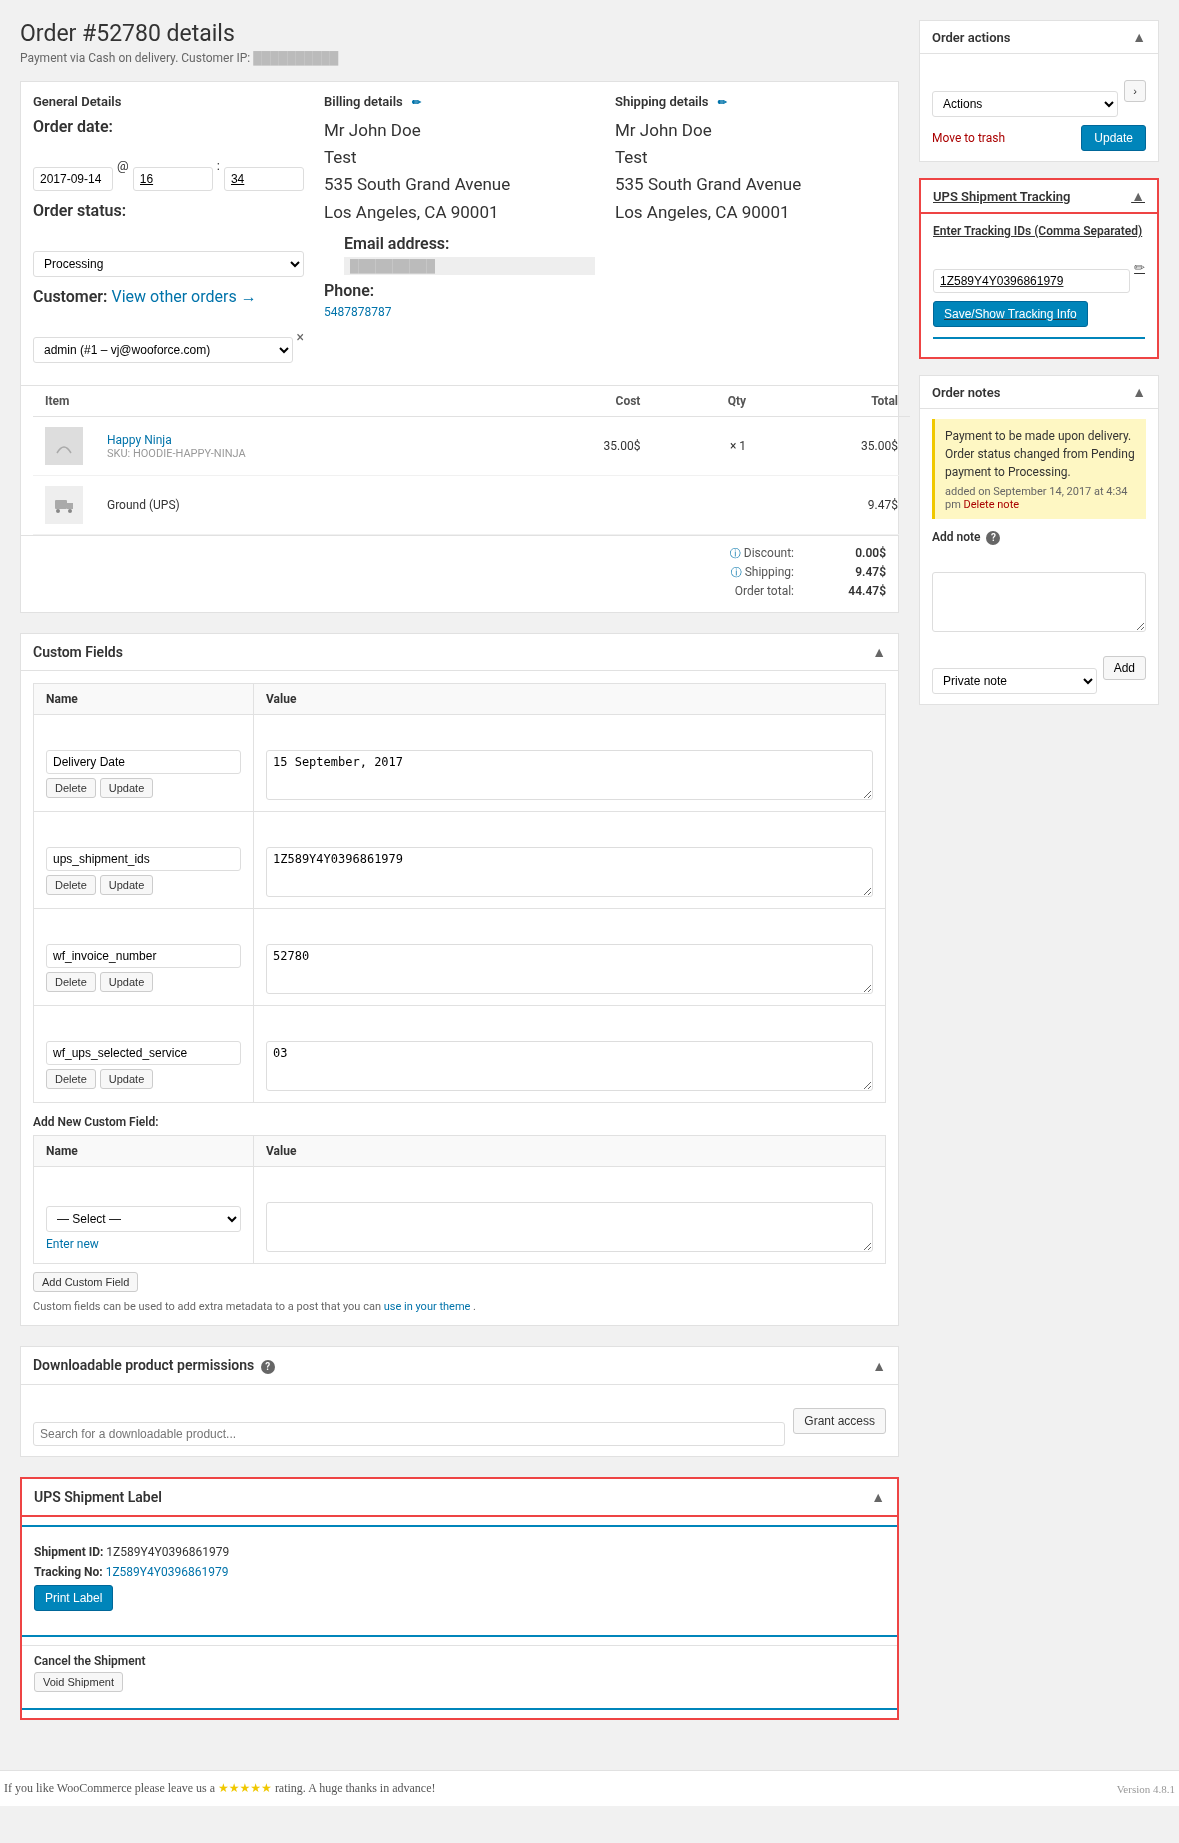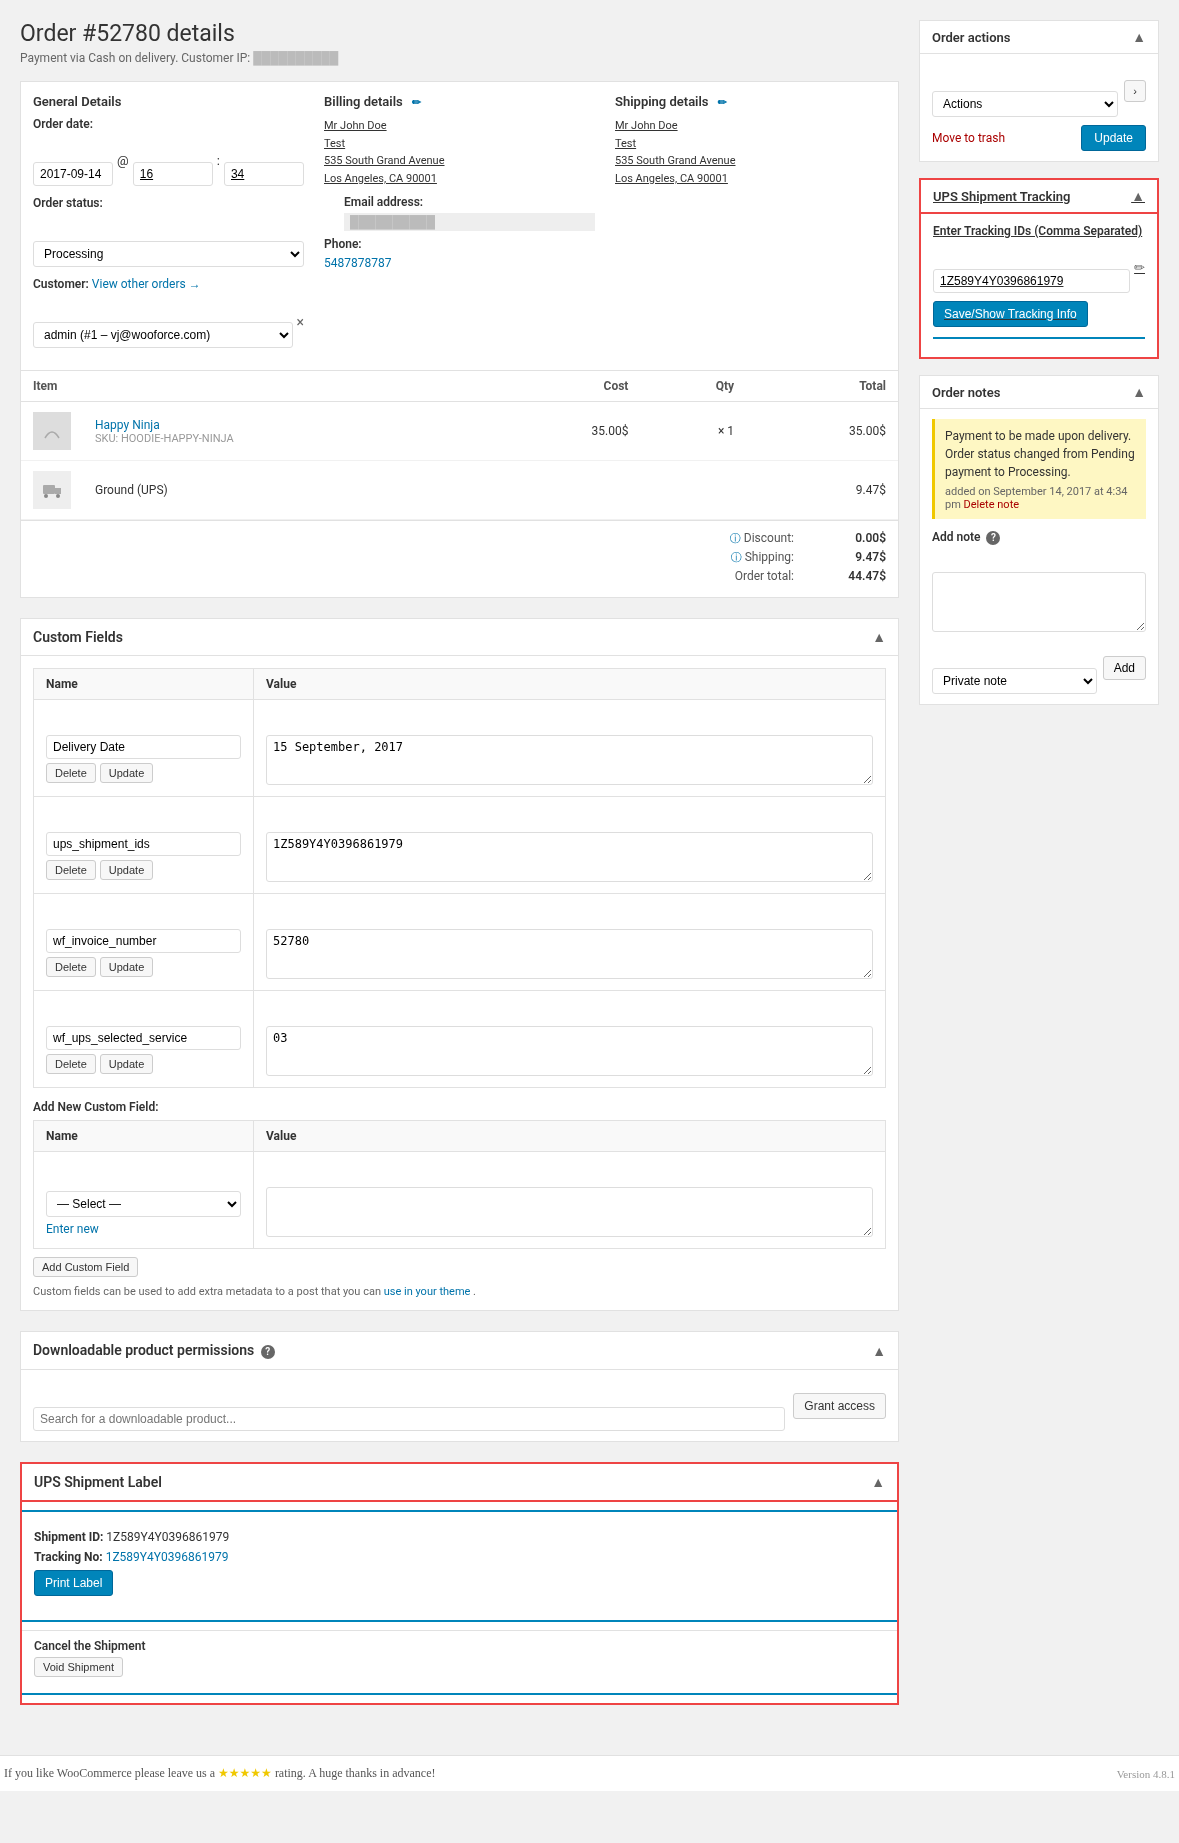--- a/index.html
+++ b/index.html
@@ -13,37 +13,37 @@
     .card { background: #fff; border: 1px solid #e1e1e1; margin-bottom: 20px; }
     .card-header { display: flex; justify-content: space-between; align-items: center; padding: 10px 12px; border-bottom: 1px solid #e1e1e1; font-weight: 600; font-size: 14px; }
     .card-body { padding: 12px; }
 
     .page-title { font-size: 23px; font-weight: 400; margin-bottom: 4px; }
     .page-subtitle { color: #666; font-size: 12px; margin-bottom: 16px; }
 
     .order-meta-grid { display: grid; grid-template-columns: 1fr 1fr 1fr; gap: 20px; padding: 12px; border-bottom: 1px solid #e1e1e1; }
     .section-title { font-weight: 600; margin-bottom: 8px; font-size: 13px; }
     .field-group { margin-bottom: 10px; }
-    .field-label { font-weight: 600; display: block; margin-bottom: 4px; font-size: 12px; }
+    .field-label { font-weight: 600; display: block; margin-bottom: 4px; font-size: 16px; }
     .field-row { display: flex; align-items: center; gap: 4px; }
     input[type="text"], input[type="date"], select, textarea {
       border: 1px solid #ddd; padding: 4px 6px; font-size: 12px; border-radius: 3px; background: #fff; margin-top: 27px;
     }
     input[type="text"] { width: 100%; }
     .date-input { width: 100px; }
     .time-input { width: 45px; text-decoration: underline; }
     .status-select { width: 100%; padding: 4px 6px; }
     .customer-row { display: flex; align-items: center; gap: 4px; }
     .customer-select { flex: 1; }
 
-    .address-col { font-size: 11px; line-height: 1.6; text-decoration: underline; }
+    .address-col { font-size: 17px; line-height: 1.6; }
     .edit-link { color: #0073aa; font-size: 11px; }
 
     
-    .items-table { width: 100%; border-collapse: collapse; }
+    .items-table { width: 100%; border-collapse: collapse; margin-left: 12px; }
     .items-table th { text-align: left; padding: 8px 12px; border-bottom: 1px solid #e1e1e1; font-size: 12px; color: #555; }
     .items-table td { padding: 10px 12px; border-bottom: 1px solid #f1f1f1; font-size: 12px; vertical-align: middle; }
     .items-table .col-cost, .items-table .col-qty, .items-table .col-total { text-align: right; }
     .product-thumb { width: 38px; height: 38px; background: #ddd; display: inline-flex; align-items: center; justify-content: center; }
     .product-name-link { color: #0073aa; }
     .product-sku { color: #999; font-size: 11px; }
 
     .totals-section { padding: 10px 12px; border-top: 1px solid #e1e1e1; }
     .totals-row { display: flex; justify-content: flex-end; gap: 0; margin-bottom: 4px; font-size: 12px; }
     .totals-row .label { width: 120px; text-align: right; padding-right: 12px; color: #555; }

